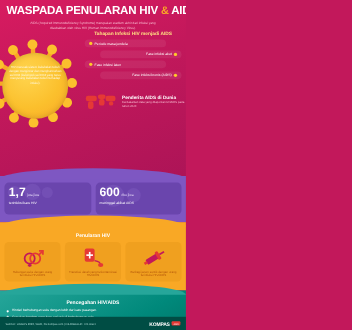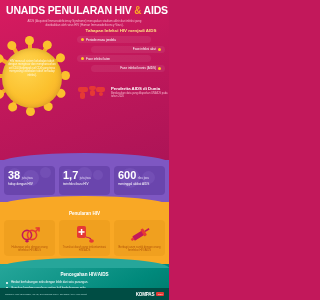--- a/index.html
+++ b/index.html
@@ -216,21 +216,21 @@
     padding:0.5px 1.5px; border-radius:1px;
   }
 </style>
 </head>
 <body>
 
 <div class="page">
 
   <div class="hero">
     <div class="hero-title">
-      <span>UNAIDS PENULARAN HIV</span>
+      <span>WASPADA PENULARAN HIV</span>
       <span class="amp">&amp;</span>
       <span>AIDS</span>
     </div>
     <div class="hero-sub">AIDS (Acquired Immunodeficiency Syndrome) merupakan stadium akhir dari infeksi yang disebabkan oleh virus HIV (Human Immunodeficiency Virus).</div>
 
     <div class="virus-wrap">
       <div class="spike" style="transform:rotate(0deg)">
           <i></i>
           <b></b>
         </div>
@@ -315,32 +315,20 @@
         <div>
           <div class="world-title">Penderita AIDS di Dunia</div>
           <div class="world-sub">Berdasarkan data yang dilaporkan UNAIDS pada tahun 2020</div>
         </div>
       </div>
     </div>
   </div>
 
   <div class="stats">
 
-    <div class="stat-card">
-      <div class="bubbles">
-        <i style="left:4px; top:2px; width:13px; height:13px;"></i>
-        <i style="left:19px; top:4px; width:16px; height:16px;"></i>
-        <i style="left:36px; top:1px; width:11px; height:11px;"></i>
-      </div>
-      <div class="stat-num">
-        <span>38</span>
-        <span class="stat-unit">juta jiwa</span>
-      </div>
-      <div class="stat-label">hidup dengan HIV</div>
-    </div>
 
     <div class="stat-card">
       <div class="bubbles">
         <i style="left:3px; top:3px; width:12px; height:12px;"></i>
         <i style="left:18px; top:1px; width:15px; height:15px;"></i>
         <i style="left:34px; top:4px; width:10px; height:10px;"></i>
       </div>
       <div class="stat-num">
         <span>1,7</span>
         <span class="stat-unit">juta jiwa</span>

